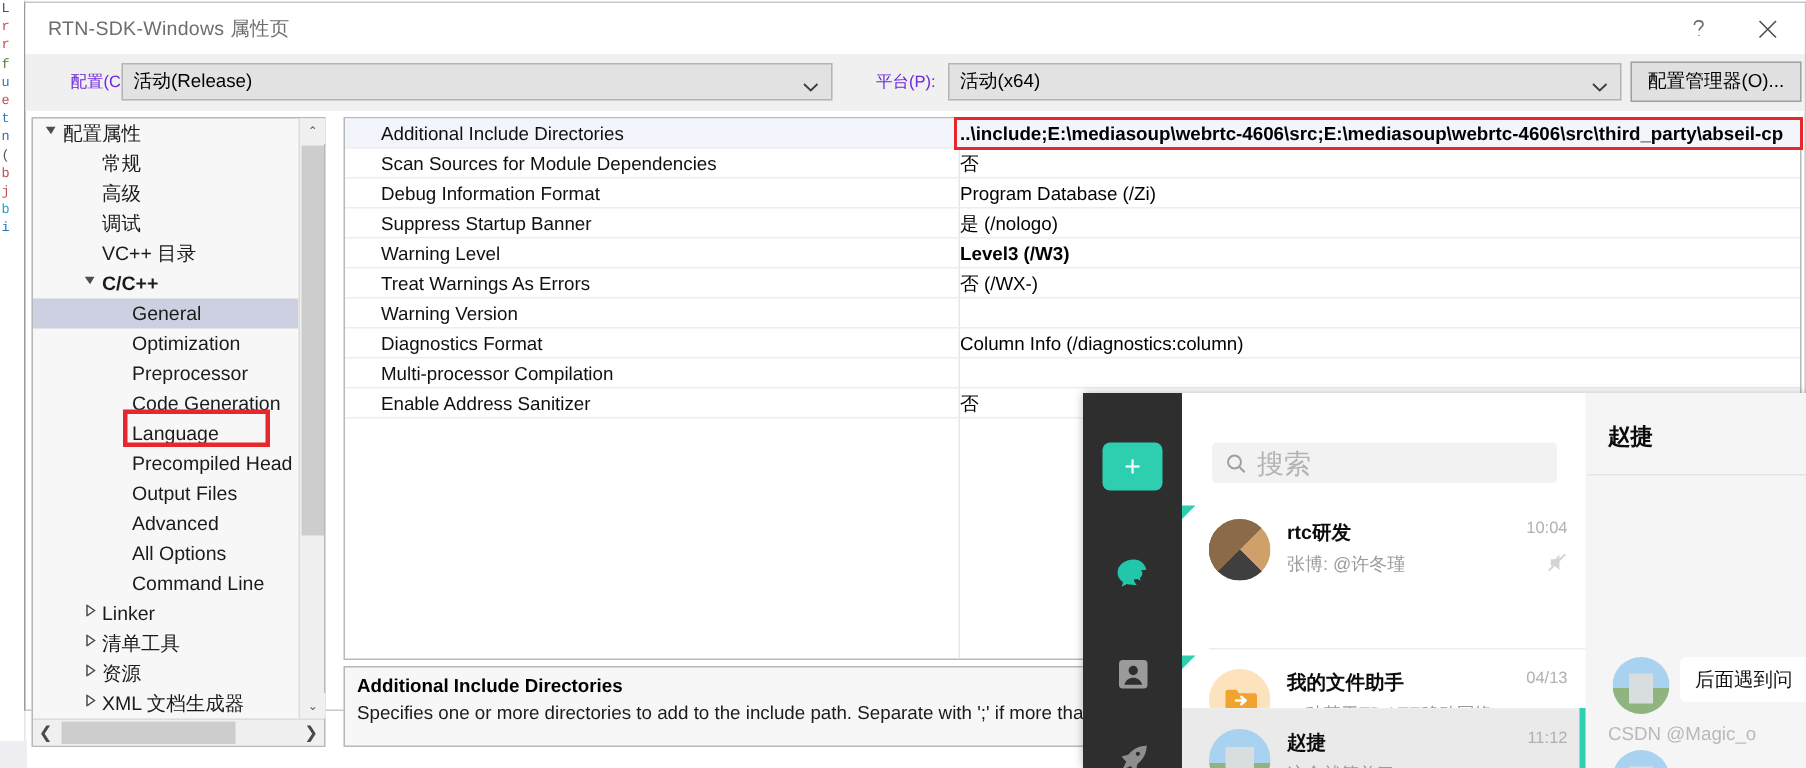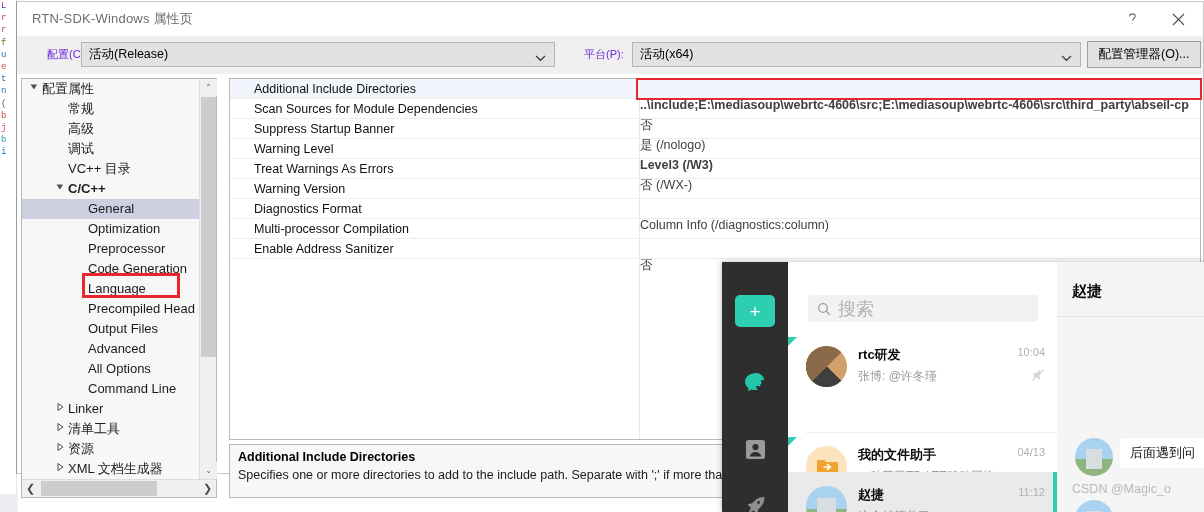--- a/index.html
+++ b/index.html
@@ -86,22 +86,22 @@
 
   
   #gridpane{
     position:absolute; left:212px; top:76px; width:972px; height:362px;
     background:#ffffff; border:1px solid #b8b8b8;
   }
   .prow{ position:relative; height:20px; line-height:20px; font-size:12.5px;
     border-bottom:1px solid #ededed; }
   .prow.alt{ background:#f2f5fb; }
   .prow .pname{ position:absolute; left:24px; top:0; color:#101010; white-space:nowrap; }
-  .prow .pval{ position:absolute; left:410px; top:0; color:#404040; white-space:nowrap;
-    overflow:hidden; text-overflow:clip; width:560px;margin-top:16px; }
+  .prow .pval{ position:absolute; left:410px; top:0; color:#000000; white-space:nowrap;
+    overflow:hidden; text-overflow:clip; width:560px; }
   .prow .pval.b{ font-weight:bold; }
   #val-box{
     position:absolute; left:406px; top:-1px; width:566px; height:22px;
     border:2px solid #e8272c; pointer-events:none;
   }
   #grid-colsplit{ position:absolute; left:409px; top:0; width:1px; height:100%; background:#e7e7e7; }
 
   
   #descpane{
     position:absolute; left:212px; top:442px; width:972px; height:54px;
@@ -320,20 +320,24 @@
     <div id="grid-rows">
         <div class="prow alt">
           <span class="pname">Additional Include Directories</span>
           <span class="pval b">..\include;E:\mediasoup\webrtc-4606\src;E:\mediasoup\webrtc-4606\src\third_party\abseil-cp</span>
         </div>
         <div class="prow">
           <span class="pname">Scan Sources for Module Dependencies</span>
           <span class="pval">否</span>
         </div>
         <div class="prow">
+          <span class="pname">Debug Information Format</span>
+          <span class="pval">Program Database (/Zi)</span>
+        </div>
+        <div class="prow">
           <span class="pname">Suppress Startup Banner</span>
           <span class="pval">是 (/nologo)</span>
         </div>
         <div class="prow">
           <span class="pname">Warning Level</span>
           <span class="pval b">Level3 (/W3)</span>
         </div>
         <div class="prow">
           <span class="pname">Treat Warnings As Errors</span>
           <span class="pval">否 (/WX-)</span>

